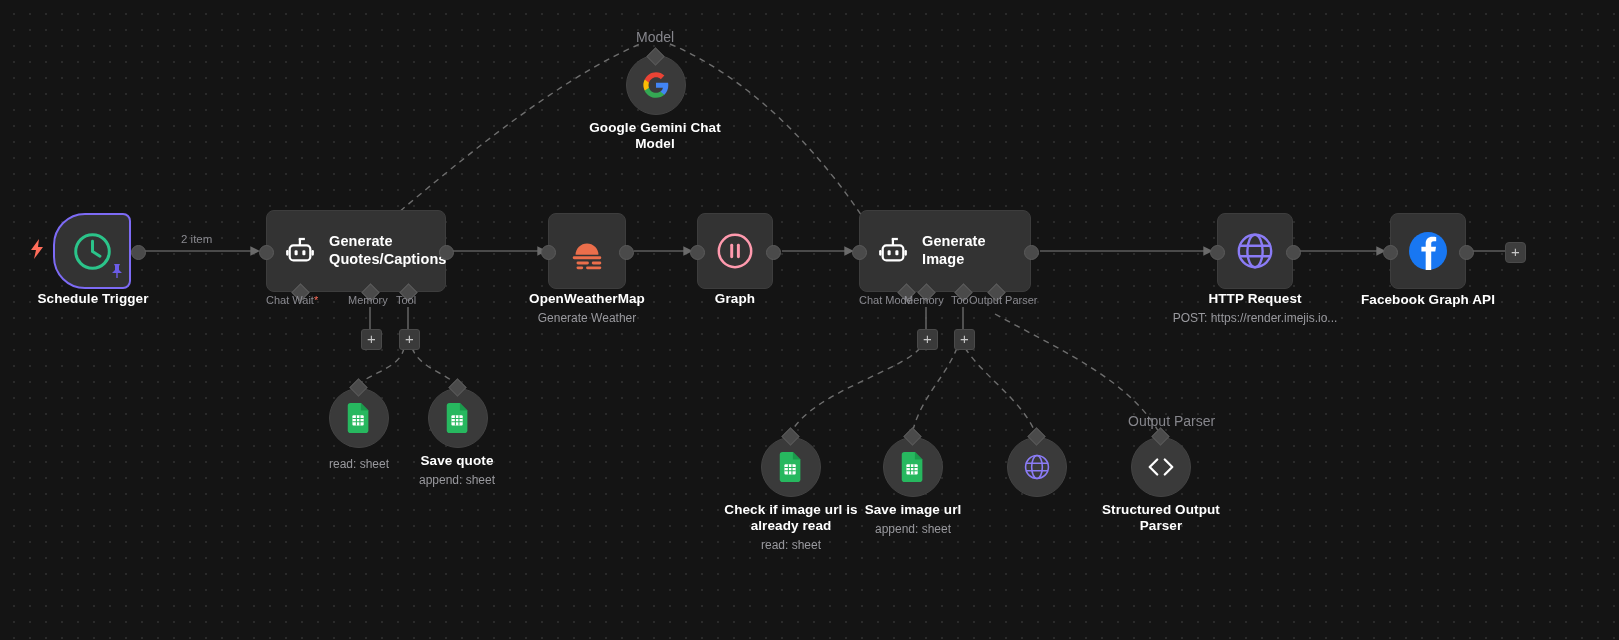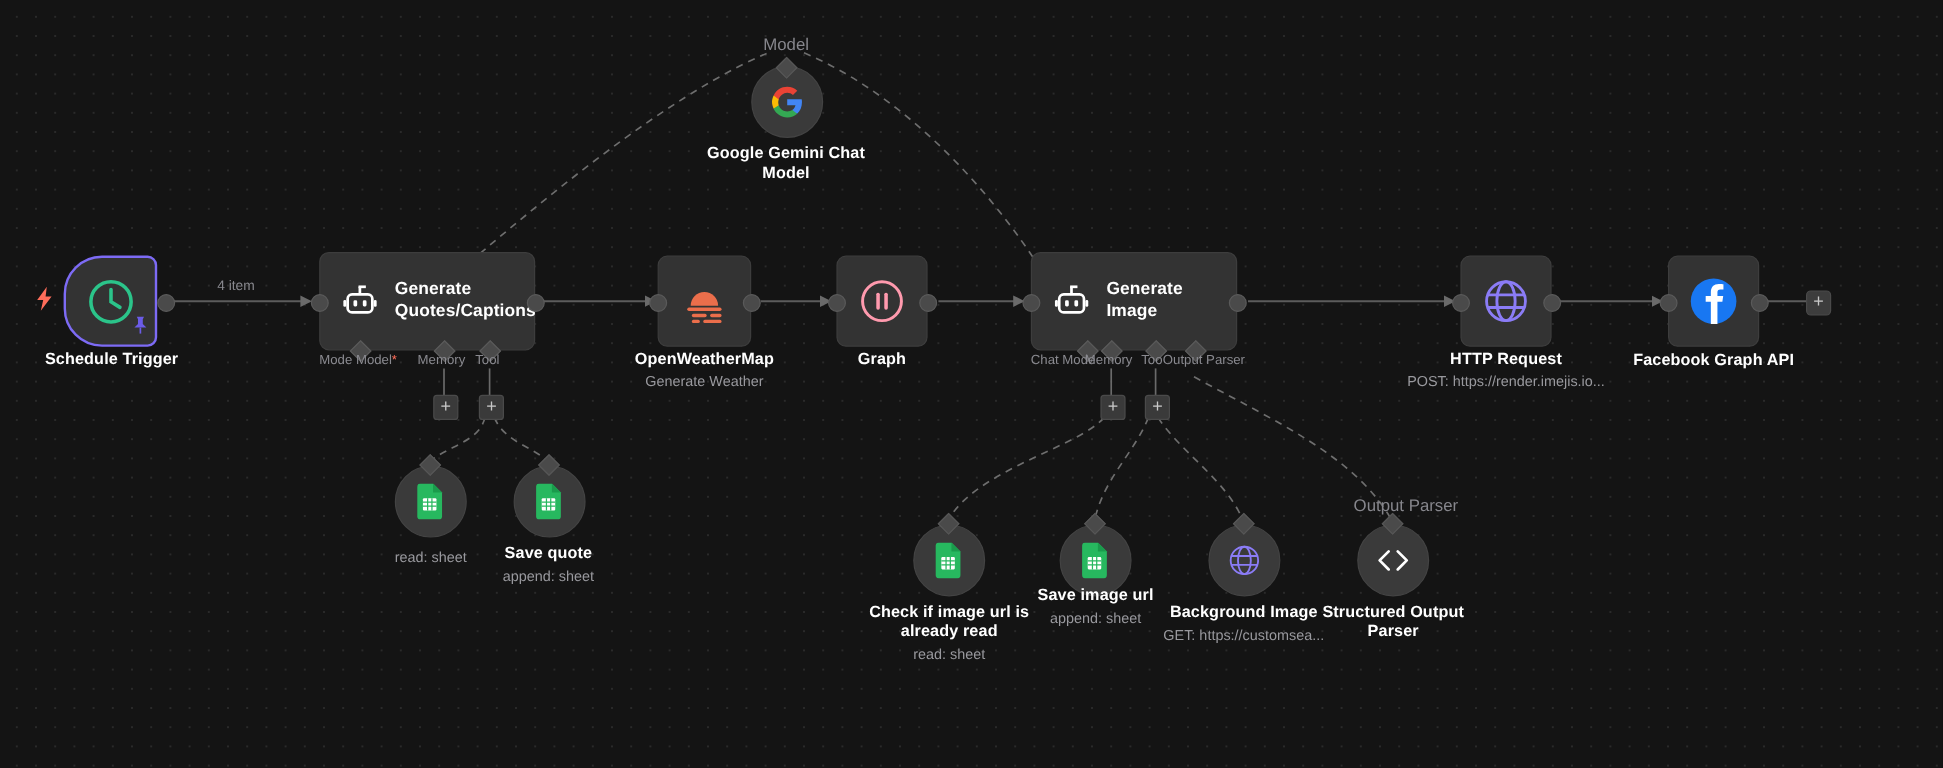--- a/index.html
+++ b/index.html
@@ -242,21 +242,21 @@
   <span class="pin" style="left:110px; top:263px;">
     <svg width="14" height="16" viewBox="0 0 14 16">
       <path d="M4 1 H10 L9 3 V7 L12 10 H2 L5 7 V3 Z" fill="#6b5ce7"></path>
       <rect x="6.3" y="10" width="1.4" height="5" fill="#6b5ce7"></rect>
     </svg>
   </span>
   <div class="port" style="left:131px; top:245px;"></div>
   <div class="caption" style="left:-7px; top:291px; width:200px;">
     <div class="cap-name">Schedule Trigger</div>
   </div>
-  <span class="edge-label" style="left:181px; top:233px;">4 item</span>
+  <span class="edge-label" style="left:181px; top:233px;">2 item</span>
 
   <div class="node" style="left:266px; top:210px; width:180px; height:82px; padding-left:18px; gap:14px;">
     <span class="node-icon">
       <svg width="30" height="30" viewBox="0 0 32 32">
         <rect x="5" y="10" width="22" height="16" rx="4" fill="none" stroke="#fff" stroke-width="2.4"></rect>
         <rect x="14.7" y="3" width="2.4" height="7" fill="#fff"></rect>
         <rect x="14.7" y="2" width="6.5" height="2.4" fill="#fff"></rect>
         <rect x="10.2" y="15.2" width="3.3" height="5.4" rx="1.2" fill="#fff"></rect>
         <rect x="18.5" y="15.2" width="3.3" height="5.4" rx="1.2" fill="#fff"></rect>
         <rect x="1.2" y="15" width="2.6" height="6" rx="1.2" fill="#fff"></rect>
@@ -264,21 +264,21 @@
       </svg>
     </span>
     <span class="node-title" style="max-width:112px;">Generate Quotes/Captions</span>
   </div>
   <div class="port" style="left:259px; top:245px;"></div>
   <div class="port" style="left:439px; top:245px;"></div>
 
   <div class="sub-port" style="left:294px; top:286px;"></div>
   <div class="sub-port" style="left:364px; top:286px;"></div>
   <div class="sub-port" style="left:402px; top:286px;"></div>
-  <span class="port-label" style="left:266px; top:294px;"><span>Mode Model</span><span class="req">*</span></span>
+  <span class="port-label" style="left:266px; top:294px;"><span>Chat Wait</span><span class="req">*</span></span>
   <span class="port-label" style="left:348px; top:294px;">Memory</span>
   <span class="port-label" style="left:396px; top:294px;">Tool</span>
   <div class="plus-btn flat" style="left:361px; top:329px;">+</div>
   <div class="plus-btn flat" style="left:399px; top:329px;">+</div>
 
   <div class="caption" style="left:253px; top:291px; width:206px;"></div>
 
   <div class="node" style="left:548px; top:213px; width:78px; height:76px; justify-content:center;">
     <span class="node-icon">
       <svg width="42" height="40" viewBox="0 0 44 42">
@@ -440,39 +440,35 @@
   <div class="subnode" style="left:883px; top:437px;">
     <span class="node-icon">
       <svg width="26" height="30" viewBox="0 0 26 32">
         <path d="M4 0 h11 l8 8 v21 a3 3 0 0 1 -3 3 H4 a3 3 0 0 1 -3 -3 V3 a3 3 0 0 1 3 -3z" fill="#27b85f"></path>
         <path d="M15 0 l8 8 h-8z" fill="#1a9b4c"></path>
         <rect x="6" y="13" width="12" height="11" rx="1" fill="#ffffff"></rect>
         <path d="M6 16.5 H18 M6 20 H18 M10.2 13 V24 M14 13 V24" stroke="#27b85f" stroke-width="1.1" fill="none"></path>
       </svg>
     </span>
   </div>
-  <div class="caption" style="left:852px; top:488px; width:122px;">
+  <div class="caption" style="left:852px; top:502px; width:122px;">
     <div class="cap-name">Save image url</div>
     <div class="cap-sub">append: sheet</div>
   </div>
 
   <div class="diamond" style="left:1030px; top:430px;"></div>
   <div class="subnode" style="left:1007px; top:437px;">
     <span class="node-icon">
       <svg width="30" height="30" viewBox="0 0 42 42">
         <circle cx="21" cy="21" r="16" fill="none" stroke="#8b7cf6" stroke-width="2.2"></circle>
         <ellipse cx="21" cy="21" rx="7.5" ry="16" fill="none" stroke="#8b7cf6" stroke-width="2.2"></ellipse>
         <path d="M5.4 15.8 H36.6 M5.4 26.2 H36.6" stroke="#8b7cf6" stroke-width="2.2" fill="none"></path>
       </svg>
     </span>
   </div>
-  <div class="caption" style="left:969px; top:502px; width:135px;">
-    <div class="cap-name">Background Image</div>
-    <div class="cap-sub">GET: https://customsea...</div>
-  </div>
 
   <span class="conn-label" style="left:1128px; top:413px;">Output Parser</span>
   <div class="diamond" style="left:1154px; top:430px;"></div>
   <div class="subnode" style="left:1131px; top:437px;">
     <span class="node-icon">
       <svg width="32" height="24" viewBox="0 0 34 24">
         <path d="M13 4 L5 12 L13 20" fill="none" stroke="#ffffff" stroke-width="2.4" stroke-linecap="round" stroke-linejoin="round"></path>
         <path d="M21 4 L29 12 L21 20" fill="none" stroke="#ffffff" stroke-width="2.4" stroke-linecap="round" stroke-linejoin="round"></path>
       </svg>
     </span>

